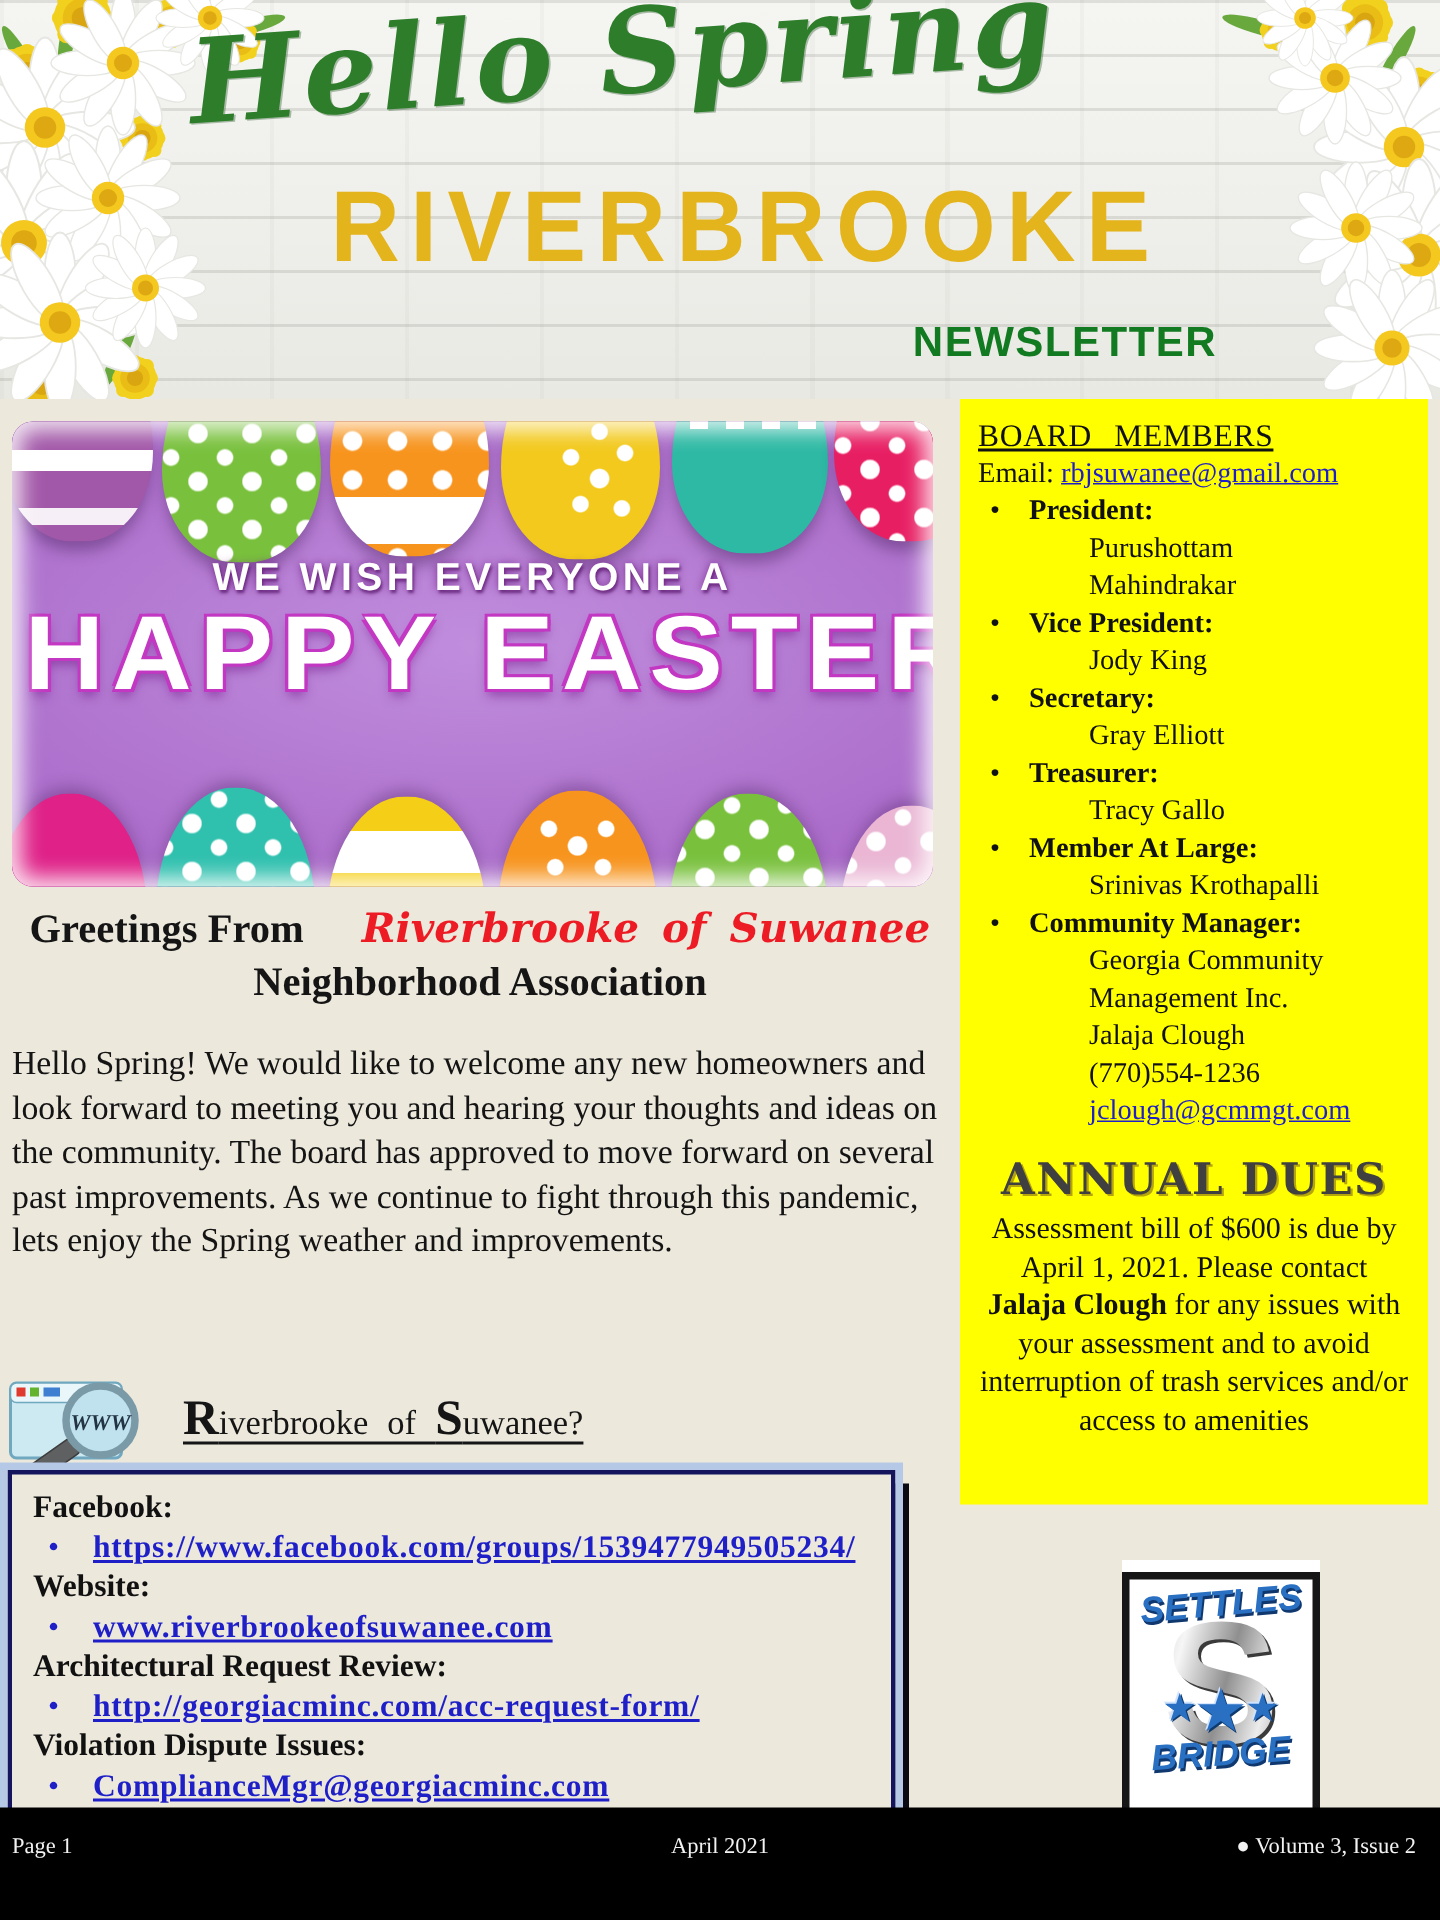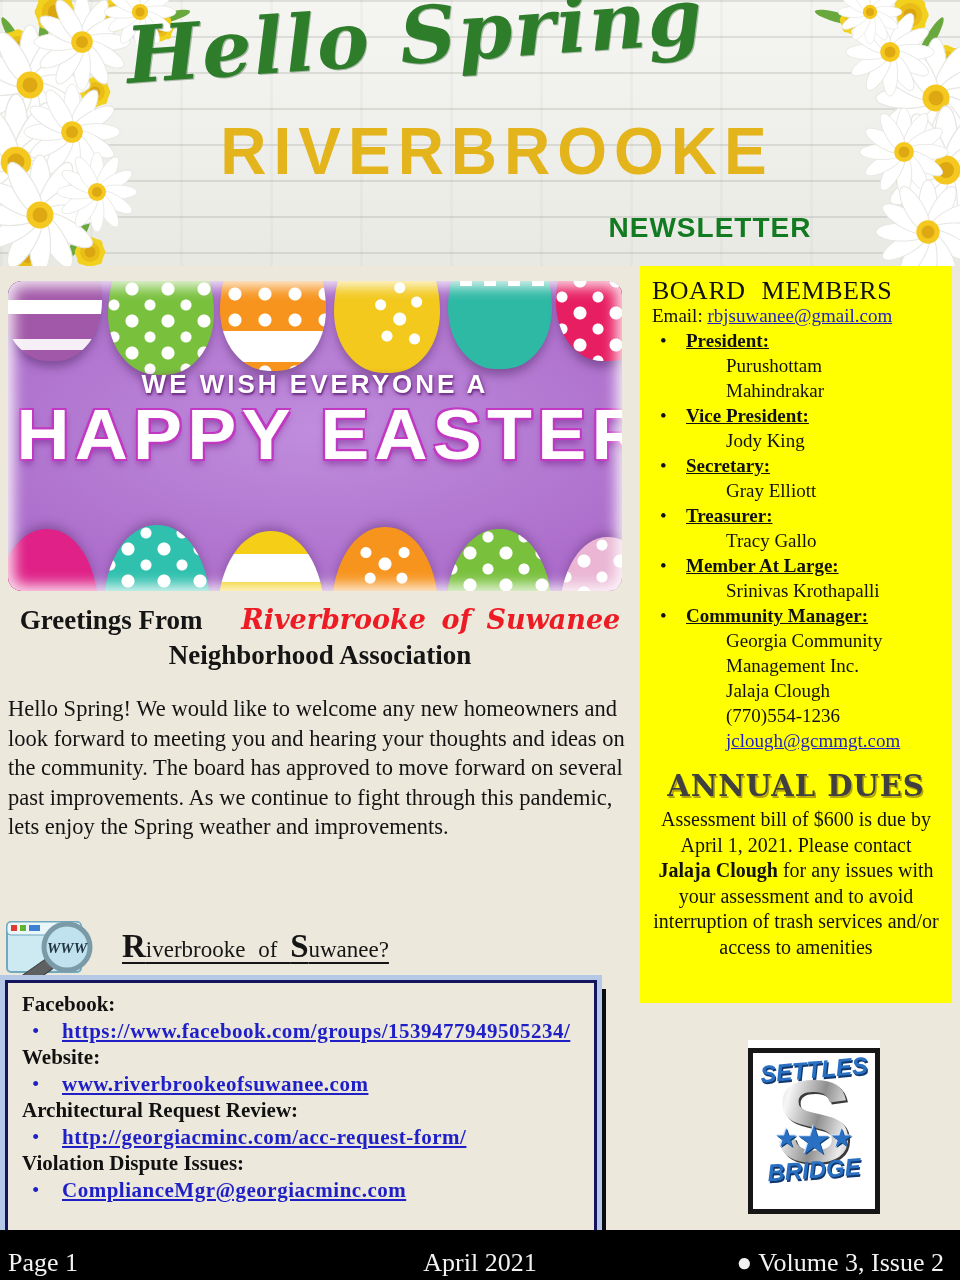--- a/index.html
+++ b/index.html
@@ -75,23 +75,23 @@
     font-family:"Liberation Sans",sans-serif;font-weight:800;font-size:26px;letter-spacing:3px;color:#fff;
     text-shadow:0 0 6px rgba(120,40,140,.9),1px 2px 2px rgba(90,30,110,.8);}
   .e2wrap{position:absolute;left:0;right:0;top:114px;height:86px;overflow:hidden;z-index:4;white-space:nowrap;}
   .e2{display:inline-block;padding-left:8px;font-family:"Liberation Sans",sans-serif;font-weight:800;
     font-size:70px;letter-spacing:5px;color:#fff;transform:scaleX(1.05);transform-origin:left center;
     text-shadow:2px 2px 0 #c238c2,-2px 2px 0 #c238c2,2px -2px 0 #c238c2,-2px -2px 0 #c238c2,0 5px 7px rgba(120,30,140,.6);}
 
   
   .board{position:absolute;left:640px;top:266px;width:312px;height:737px;background:#ffff00;
     padding:12px 12px 0;box-sizing:border-box;font-size:19px;line-height:25px;color:#111;}
-  .btitle{font-size:26px;word-spacing:9px;letter-spacing:.5px;}
+  .btitle{font-size:21px;word-spacing:9px;letter-spacing:.5px;text-decoration:underline;}
   .link{color:#1f1fc8;text-decoration:underline;cursor:pointer;}
-  .brow{padding-left:8px;text-decoration:underline;}
+  .brow{padding-left:8px;}
   .bbul{display:inline-block;width:26px;}
   .brole{font-weight:bold;}
   .bname{padding-left:74px;}
   .dues-title{text-align:center;font-family:"DejaVu Serif",serif;font-size:29px;font-weight:bold;
     letter-spacing:1px;margin-top:16px;line-height:34px;color:#404040;text-shadow:1.5px 1.5px 0 rgba(120,90,20,.55);}
   .dues-text{text-align:center;font-size:20px;line-height:25.5px;margin-top:4px;}
 
   
   .greet{position:absolute;left:0;top:602px;width:640px;text-align:center;
     font-size:27px;line-height:35px;font-weight:bold;color:#151515;}
@@ -126,22 +126,22 @@
     -webkit-background-clip:text;background-clip:text;color:transparent;
     filter:drop-shadow(2px 2px 0 #3a3a3a);}
   .lstars{position:absolute;left:0;right:0;top:64px;z-index:2;color:#2a70c2;}
   .st{display:inline-block;text-shadow:1px 1px 0 #0e3a6e,-1px -1px 0 #cfe2ff;}
   .s1,.s3{font-size:26px;}
   .s2{font-size:40px;margin:0 -2px;vertical-align:-7px;}
   .lbot{margin-top:-16px;font-size:24px;font-weight:900;font-style:italic;color:#2a70c2;
     transform:rotate(-4deg);text-shadow:1px 2px 0 #10386e;}
 
   
-  .foot{position:absolute;left:0;bottom:0;width:960px;height:50px;background:#000;
-    color:#f2f2f2;font-size:26px;}
+  .foot{position:absolute;left:0;bottom:0;width:960px;height:75px;background:#000;
+    color:#f2f2f2;font-size:15px;}
   .foot span{position:absolute;top:18px;}
   .fleft{left:8px;}
   .fcenter{left:0;right:0;text-align:center;}
   .fright{right:16px;}
 </style>
 </head>
 <body>
 
 <div class="page">
 

